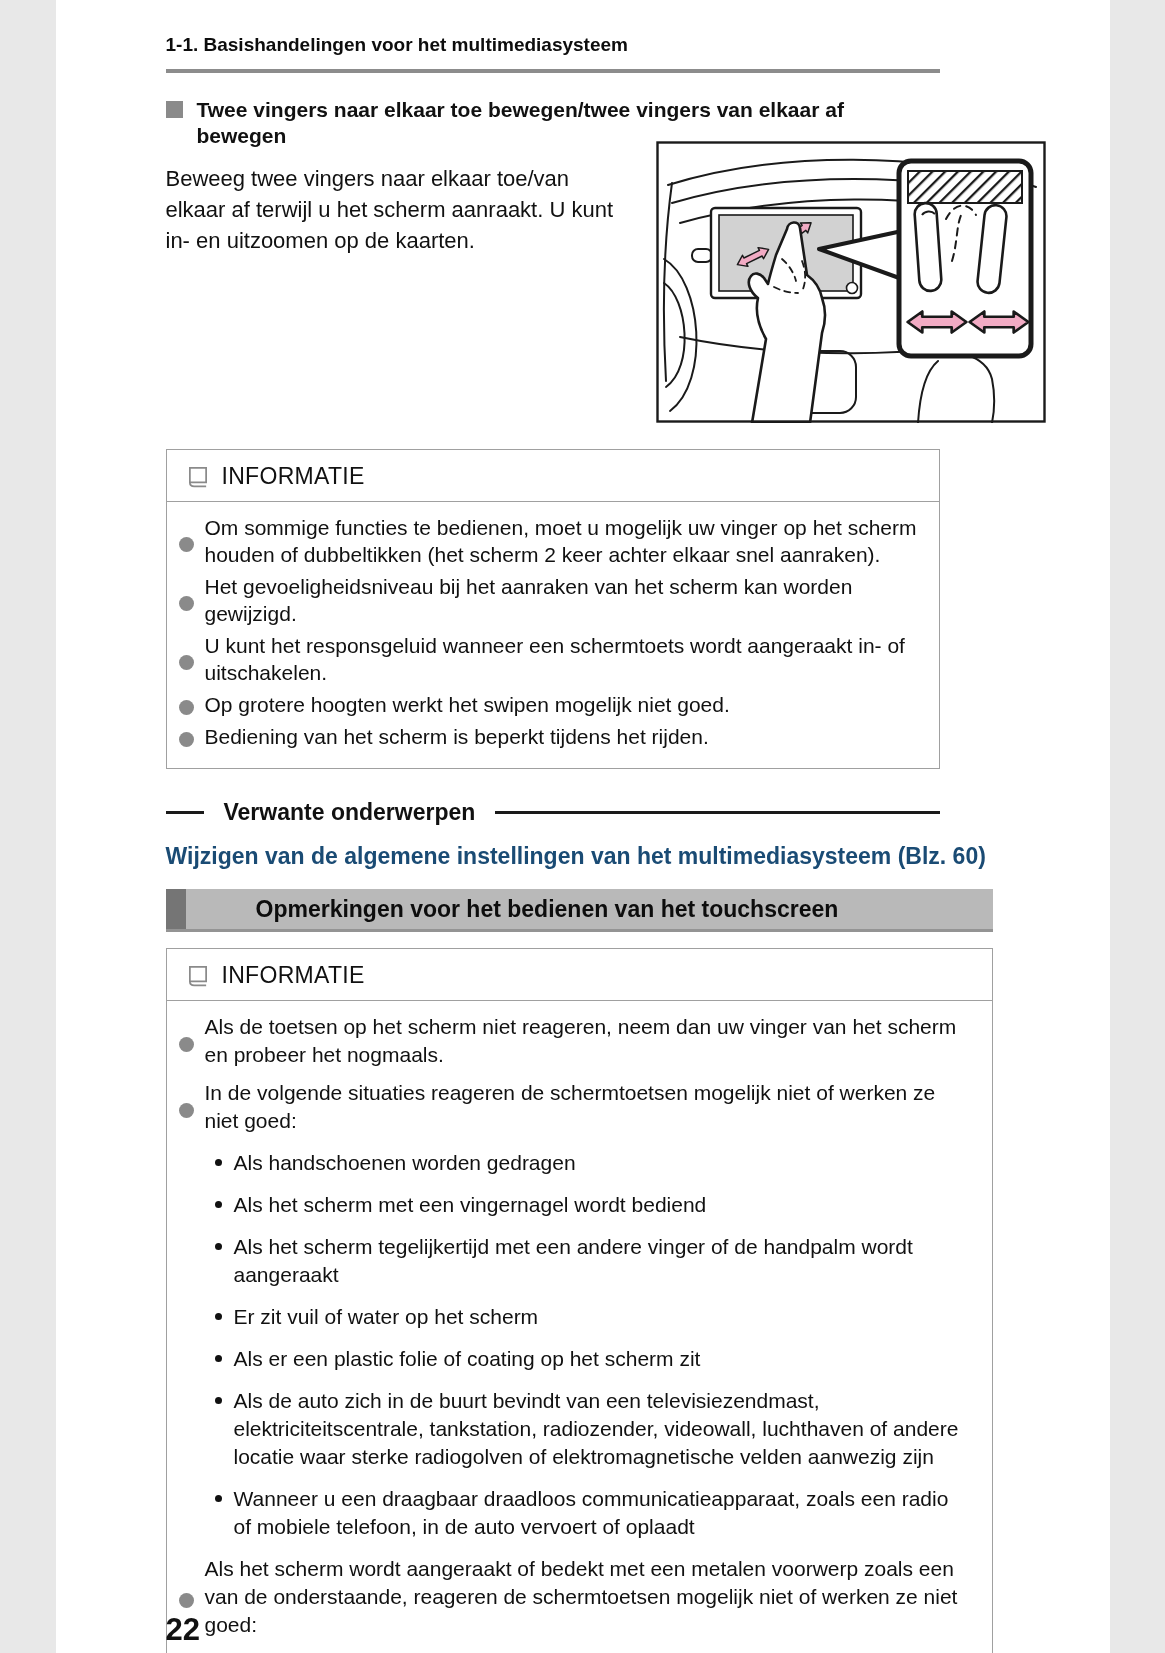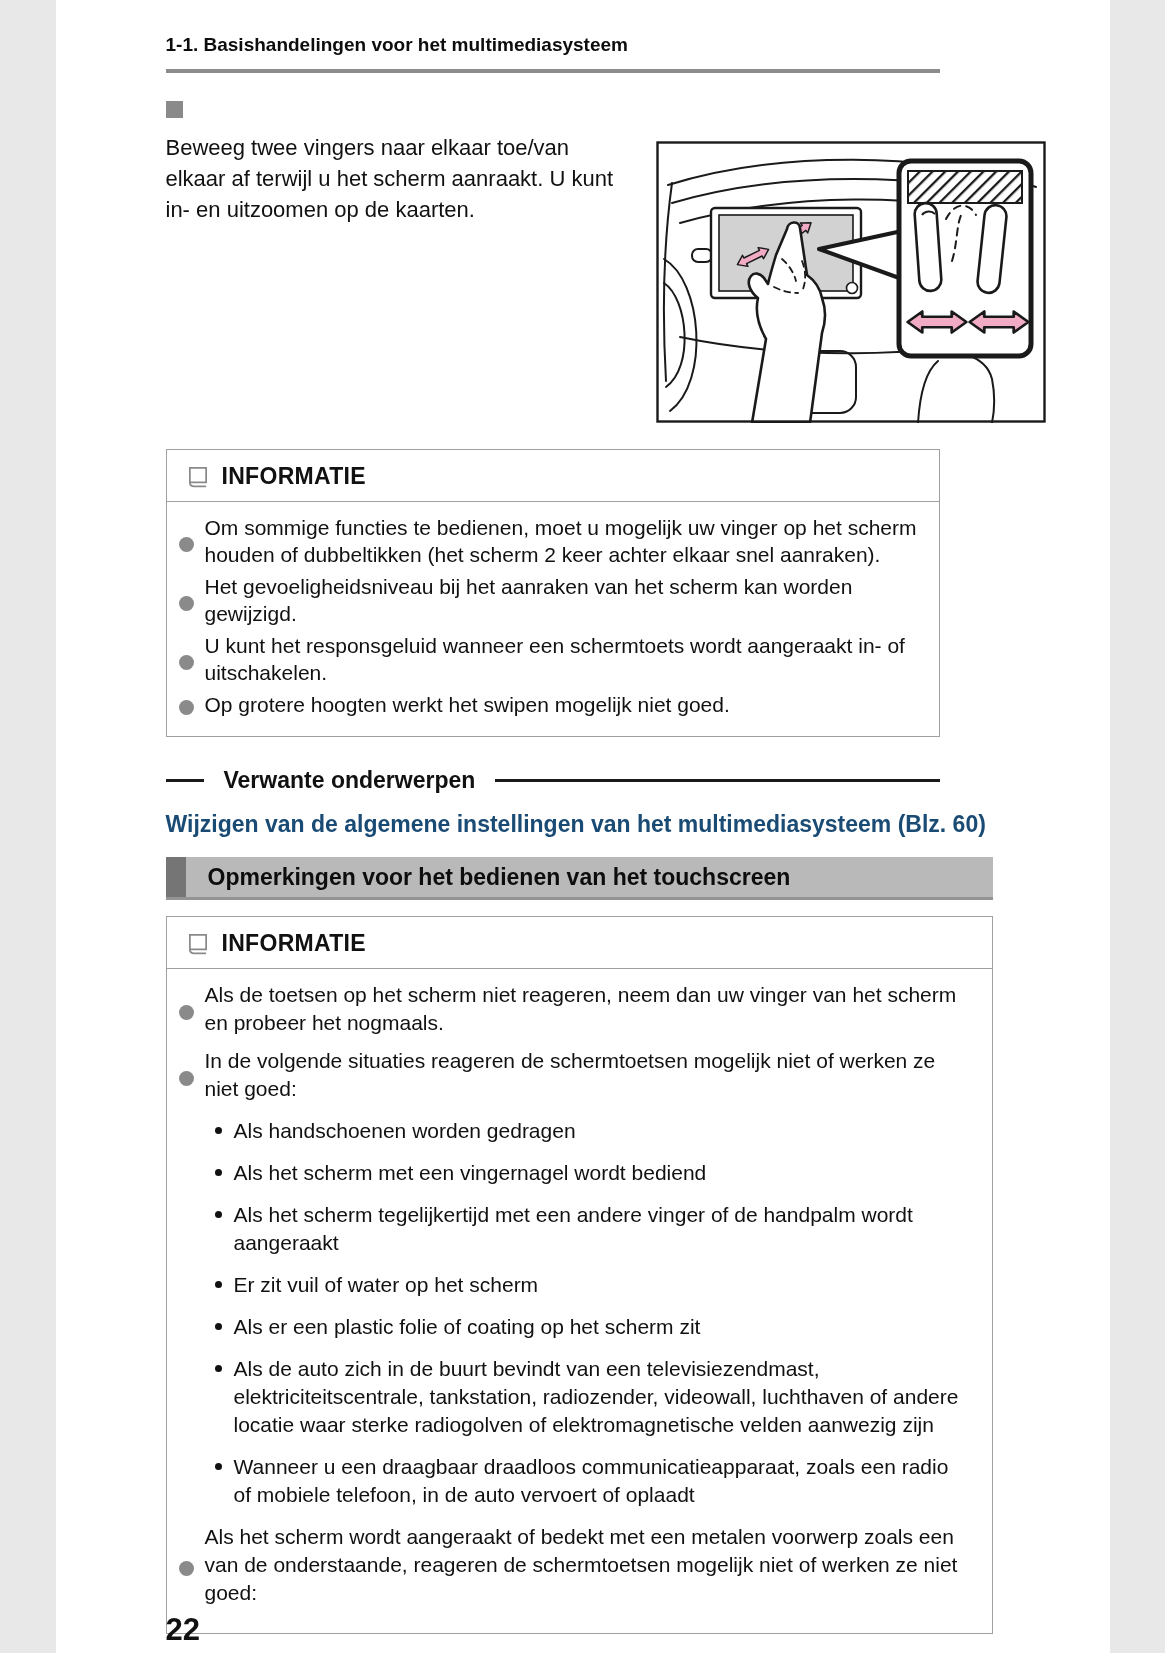--- a/index.html
+++ b/index.html
@@ -18,21 +18,21 @@
   .sq{flex:none;width:17px;height:17px;background:#8a8a8a;margin:4px 14px 0 0;}
   .topic-body{width:455px;margin:14px 0 0 0;font-size:22px;line-height:31px;}
 
   
   .fig{position:absolute;left:490px;top:44px;width:390px;height:282px;margin:0;}
 
   
   .ibox{border:1px solid #a0a0a0;margin:22px 170px 0 110px;background:#fff;}
   .ibox2{margin-right:117px;margin-top:16px;}
   .ibox-head{display:flex;align-items:center;gap:11px;padding:13px 0 11px 18px;border-bottom:1px solid #a0a0a0;}
-  .ibox-title{font-size:23px;font-weight:700;letter-spacing:0.3px;}
+  .ibox-title{font-size:23px;font-weight:400;letter-spacing:0.3px;}
   .ibox-list{list-style:none;margin:0;padding:12px 20px 13px 12px;}
   .b{display:flex;align-items:center;margin:0 0 5px 0;font-size:21px;line-height:27px;}
   .dot{flex:none;width:15px;height:15px;border-radius:50%;background:#8a8a8a;margin:6px 11px 0 0;}
   .btxt{flex:1;}
   .ibox-content{padding:12px 22px 16px 12px;}
   .ibox-content .b{line-height:28px;margin:0 0 10px 0;}
   .subs{list-style:none;margin:4px 0 10px 0;padding:0 0 0 36px;}
   .subs li{display:flex;align-items:flex-start;margin:14px 0;font-size:21px;line-height:28px;}
   .sdot{flex:none;width:7px;height:7px;border-radius:50%;background:#111;margin:10px 12px 0 0;}
 
@@ -41,38 +41,39 @@
   .related-head{display:flex;align-items:center;gap:20px;}
   .related-head .ttl{margin:0;font-size:23px;font-weight:700;}
   .rline{height:3px;background:#1a1a1a;}
   .rline.short{width:38px;flex:none;}
   .rline.long{flex:1;}
   .related-link{display:block;margin:14px 0 0 0;width:860px;font-size:23px;line-height:33px;
     color:#1a4b74;text-decoration:none;cursor:pointer;font-weight:bold;}
 
   
   .section-bar{display:flex;align-items:stretch;margin:16px 117px 0 110px;height:40px;
-    background:#b9b9b9;border-bottom:3px solid #949494;}
+    background:#b9b9b9;border-bottom:3px solid #949494;gap:48px;}
   .bar-edge{flex:none;width:20px;background:#757575;}
   .bar-title{align-self:center;margin-left:22px;font-size:23px;font-weight:700;color:#0d0d0d;}
 
   
   .page-num{position:absolute;left:110px;top:1612px;font-size:31px;font-weight:700;}
 </style>
 </head>
 <body>
 
 <div class="page">
 
   <div class="running-head">1-1. Basishandelingen voor het multimediasysteem</div>
   <div class="head-rule"></div>
 
   <section class="topic">
     <h2 class="topic-heading">
       <span class="sq"></span>
+      <span>Twee vingers naar elkaar toe bewegen/twee vingers van elkaar af bewegen</span>
     </h2>
     <p class="topic-body">Beweeg twee vingers naar elkaar toe/van elkaar af terwijl u het scherm aanraakt. U kunt in- en uitzoomen op de kaarten.</p>
 
     <figure class="fig">
       <svg viewBox="0 0 390 282" width="390" height="282">
         <defs>
           <pattern id="hatch" patternUnits="userSpaceOnUse" width="9" height="9" patternTransform="rotate(45)">
             <rect width="9" height="9" fill="#ffffff"></rect>
             <line x1="1" y1="0" x2="1" y2="9" stroke="#1a1a1a" stroke-width="2.6"></line>
           </pattern>
@@ -156,20 +157,24 @@
           <span class="btxt">Het gevoeligheidsniveau bij het aanraken van het scherm kan worden gewijzigd.</span>
         </li>
       <li class="b">
           <span class="dot"></span>
           <span class="btxt">U kunt het responsgeluid wanneer een schermtoets wordt aangeraakt in- of uitschakelen.</span>
         </li>
       <li class="b">
           <span class="dot"></span>
           <span class="btxt">Op grotere hoogten werkt het swipen mogelijk niet goed.</span>
         </li>
+      <li class="b">
+          <span class="dot"></span>
+          <span class="btxt">Bediening van het scherm is beperkt tijdens het rijden.</span>
+        </li>
     </ul>
   </section>
 
   <section class="related">
     <div class="related-head">
       <span class="rline short"></span>
       <h3 class="ttl">Verwante onderwerpen</h3>
       <span class="rline long"></span>
     </div>
     <a class="related-link">Wijzigen van de algemene instellingen van het multimediasysteem (Blz. 60)</a>

